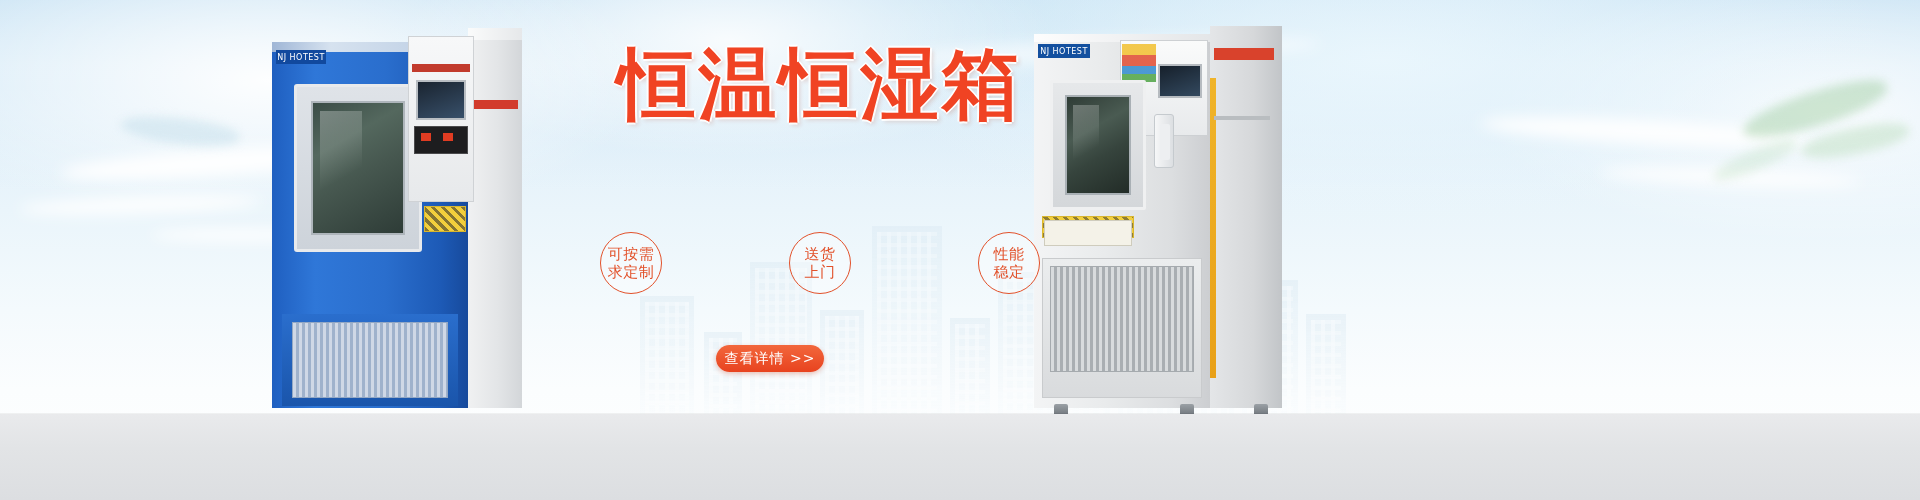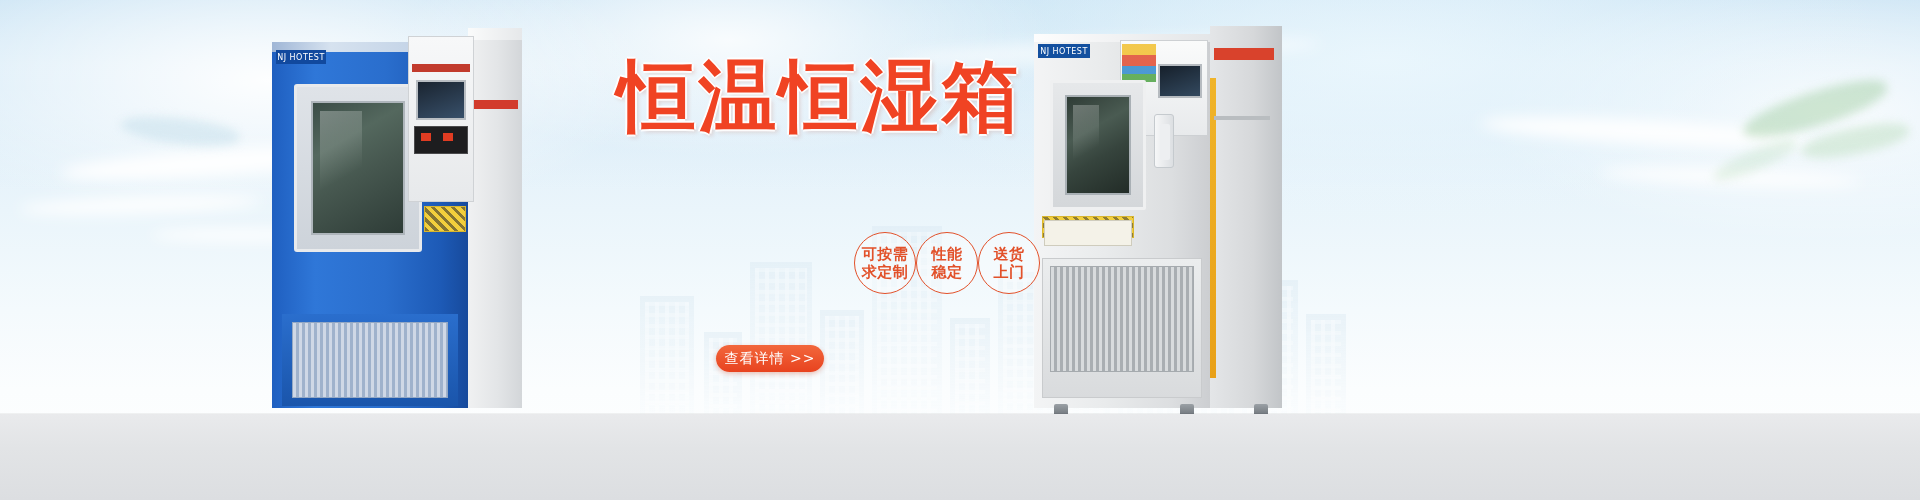--- a/index.html
+++ b/index.html
@@ -72,21 +72,20 @@
 
   .eyebrow {
     font-size:30px; line-height:1;
     color:#3a3a3a; letter-spacing:5px;
     font-weight:400; white-space:nowrap;
     margin-left:6px;
   }
   .eyebrow .gap { display:inline-block; width:16px; }
 
   .headline {
-    margin-top:12px;
     font-size:78px; line-height:1.04;
     font-weight:bold; letter-spacing:3px;
     color:#f04323;
     white-space:nowrap;
     text-shadow:
       2px 0 0 rgba(255,255,255,.9), -2px 0 0 rgba(255,255,255,.9),
       0 2px 0 rgba(255,255,255,.9), 0 -2px 0 rgba(255,255,255,.9),
       3px 3px 4px rgba(180,60,30,.18);
   }
 
@@ -97,21 +96,21 @@
     background:linear-gradient(90deg,#1a7fc4 0%,#2b8ccb 38%,#4ba2d8 70%,#7dc0e6 100%);
     color:#ffffff;
     font-size:21px; line-height:1.25;
     letter-spacing:1px; white-space:nowrap;
     box-shadow:0 1px 3px rgba(20,90,140,.25);
   }
 
   
   .badges {
     position:absolute; left:600px; top:232px;
-    width:440px; display:flex; justify-content:flex-end;font-weight:bold;
+    width:440px; display:flex; justify-content:space-between;
   }
   .badge {
     width:62px; height:62px; border-radius:50%;
     border:1.6px solid #e2512a;
     display:flex; flex-direction:column;
     align-items:center; justify-content:center;
     color:#e2512a; font-size:15px; line-height:1.22;
     letter-spacing:.5px;
     background:rgba(255,255,255,.35);
   }
@@ -318,24 +317,24 @@
     <div class="headline">恒温恒湿箱</div>
 
   </div>
 
   <div class="badges">
     <div class="badge">
       <span>可按需</span>
       <span>求定制</span>
     </div>
     <div class="badge">
+      <span>送货</span>
+      <span>上门</span>
+    </div>
+    <div class="badge">
       <span>性能</span>
       <span>稳定</span>
     </div>
-    <div class="badge">
-      <span>送货</span>
-      <span>上门</span>
-    </div>
   </div>
 
   <div class="cta">查看详情 &gt;&gt;</div>
 
 </div>
 
 </body></html>

